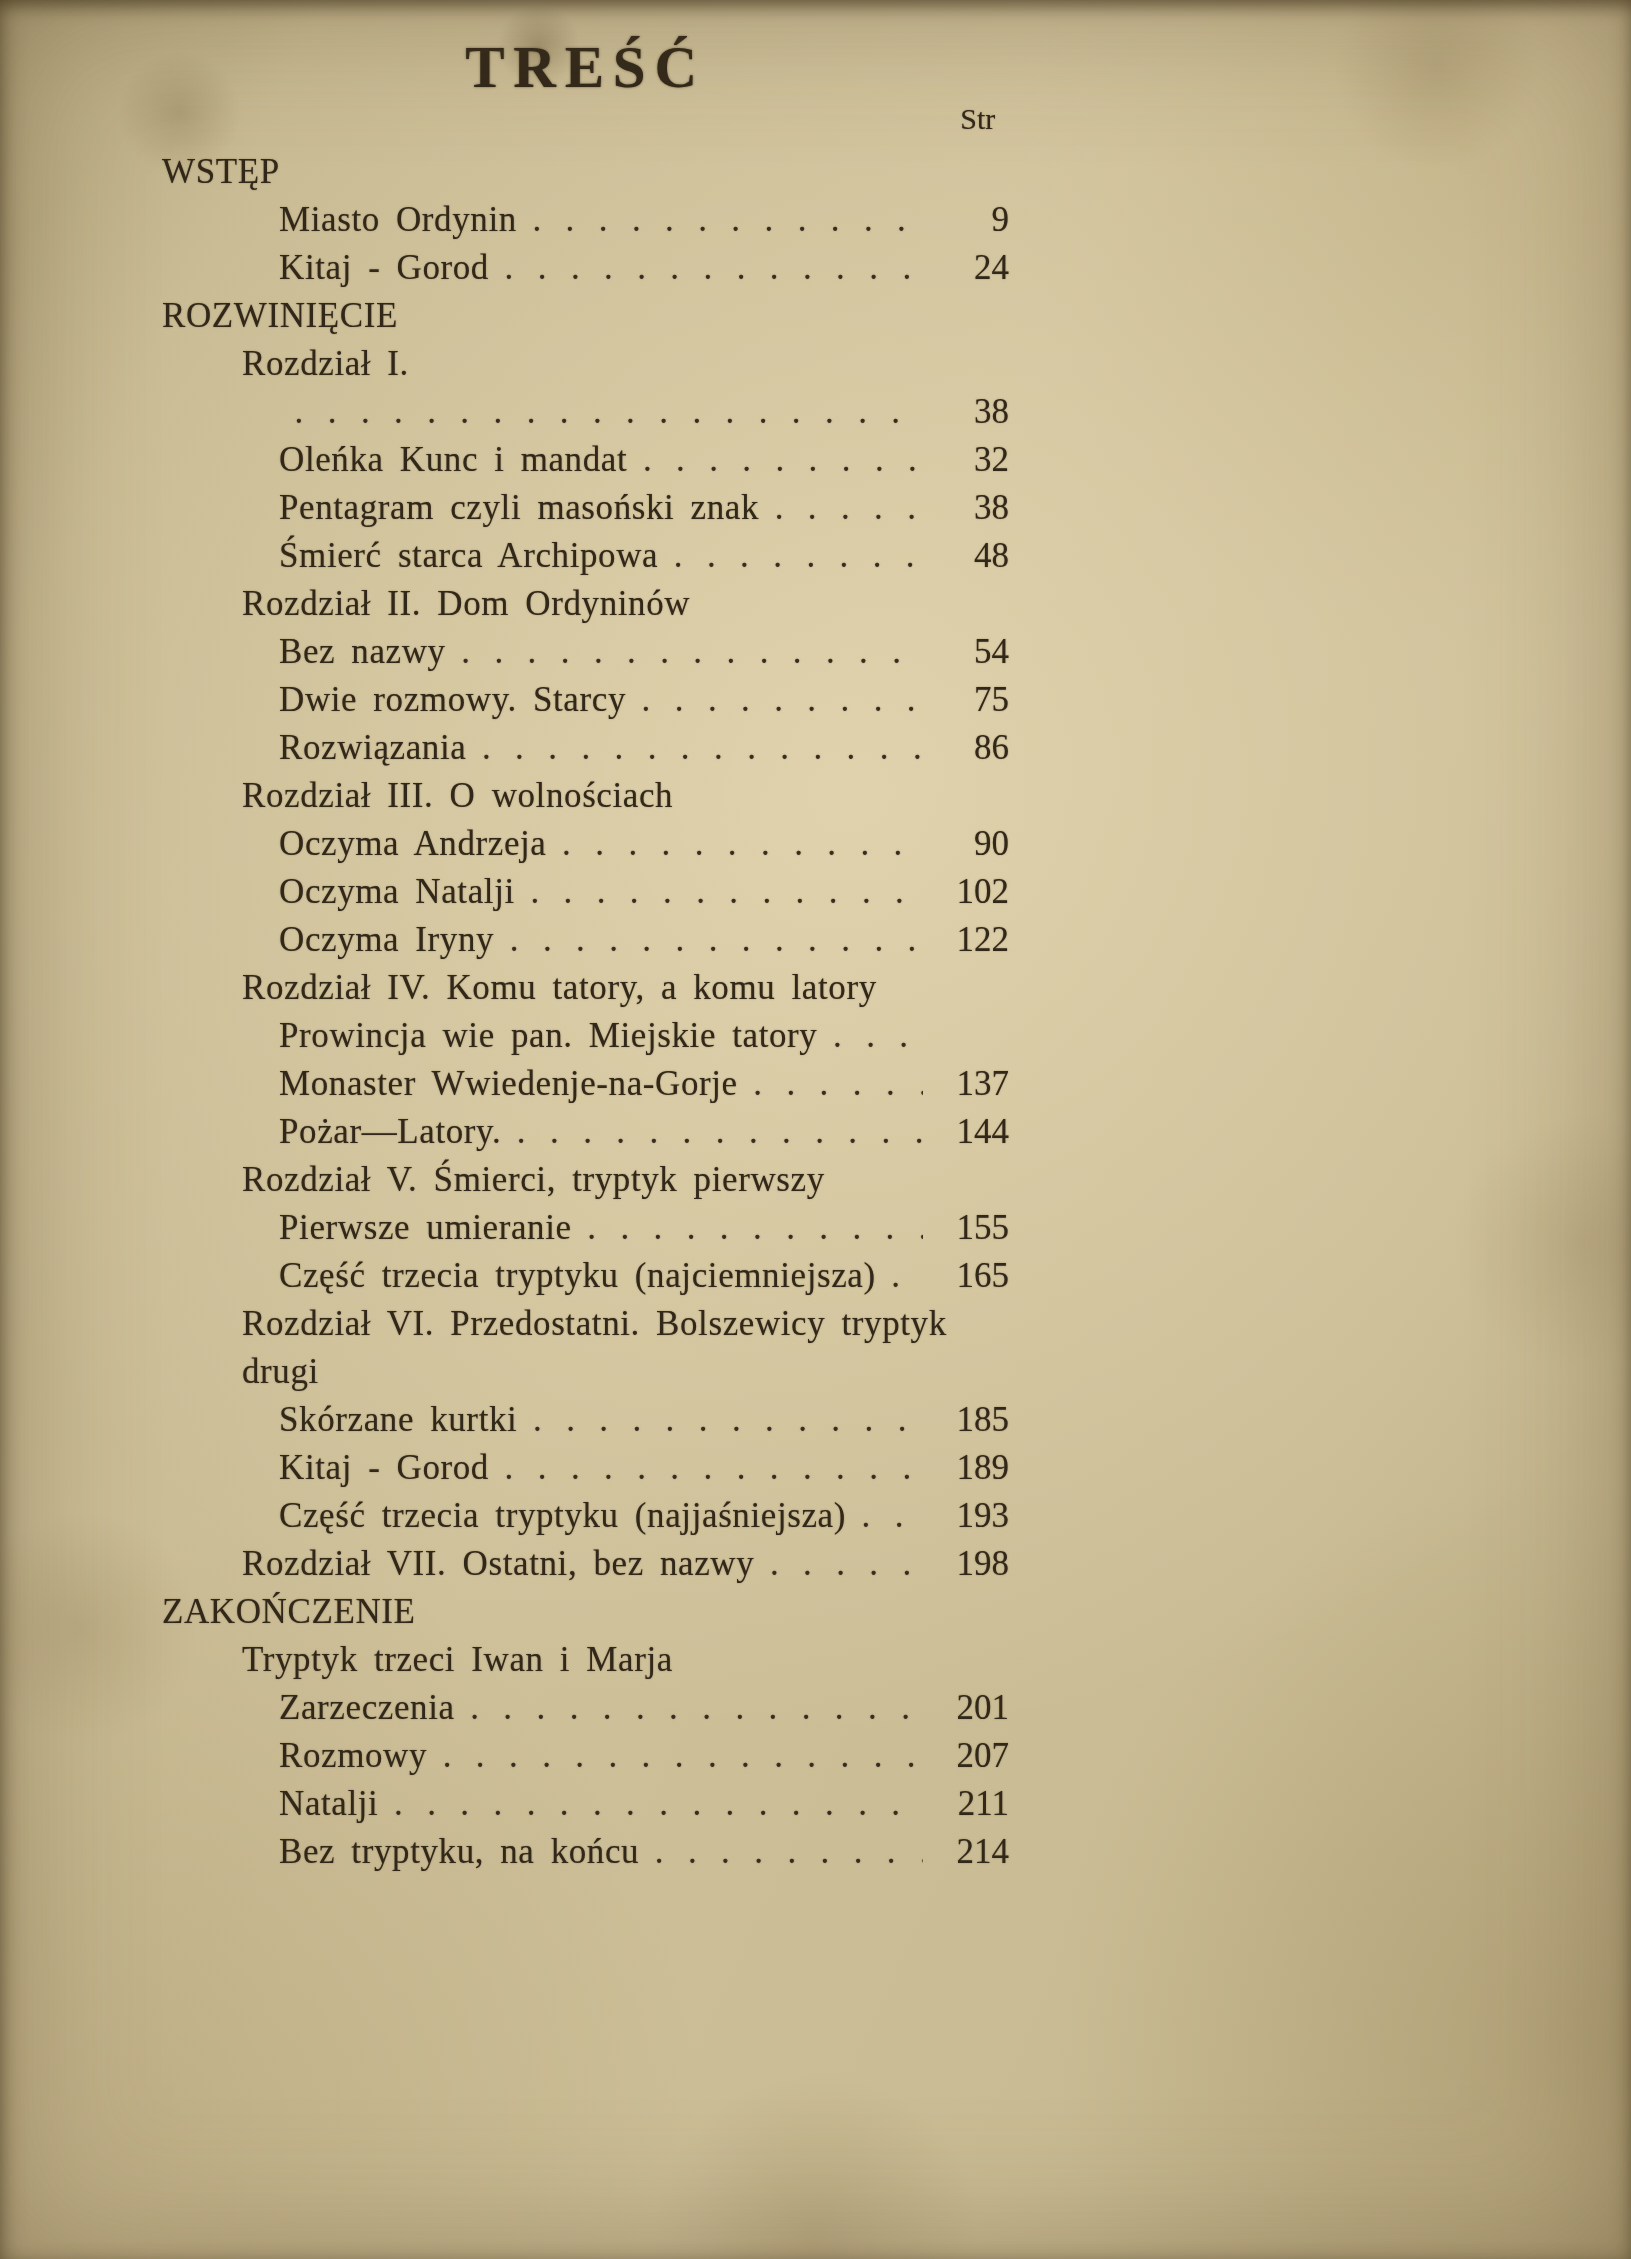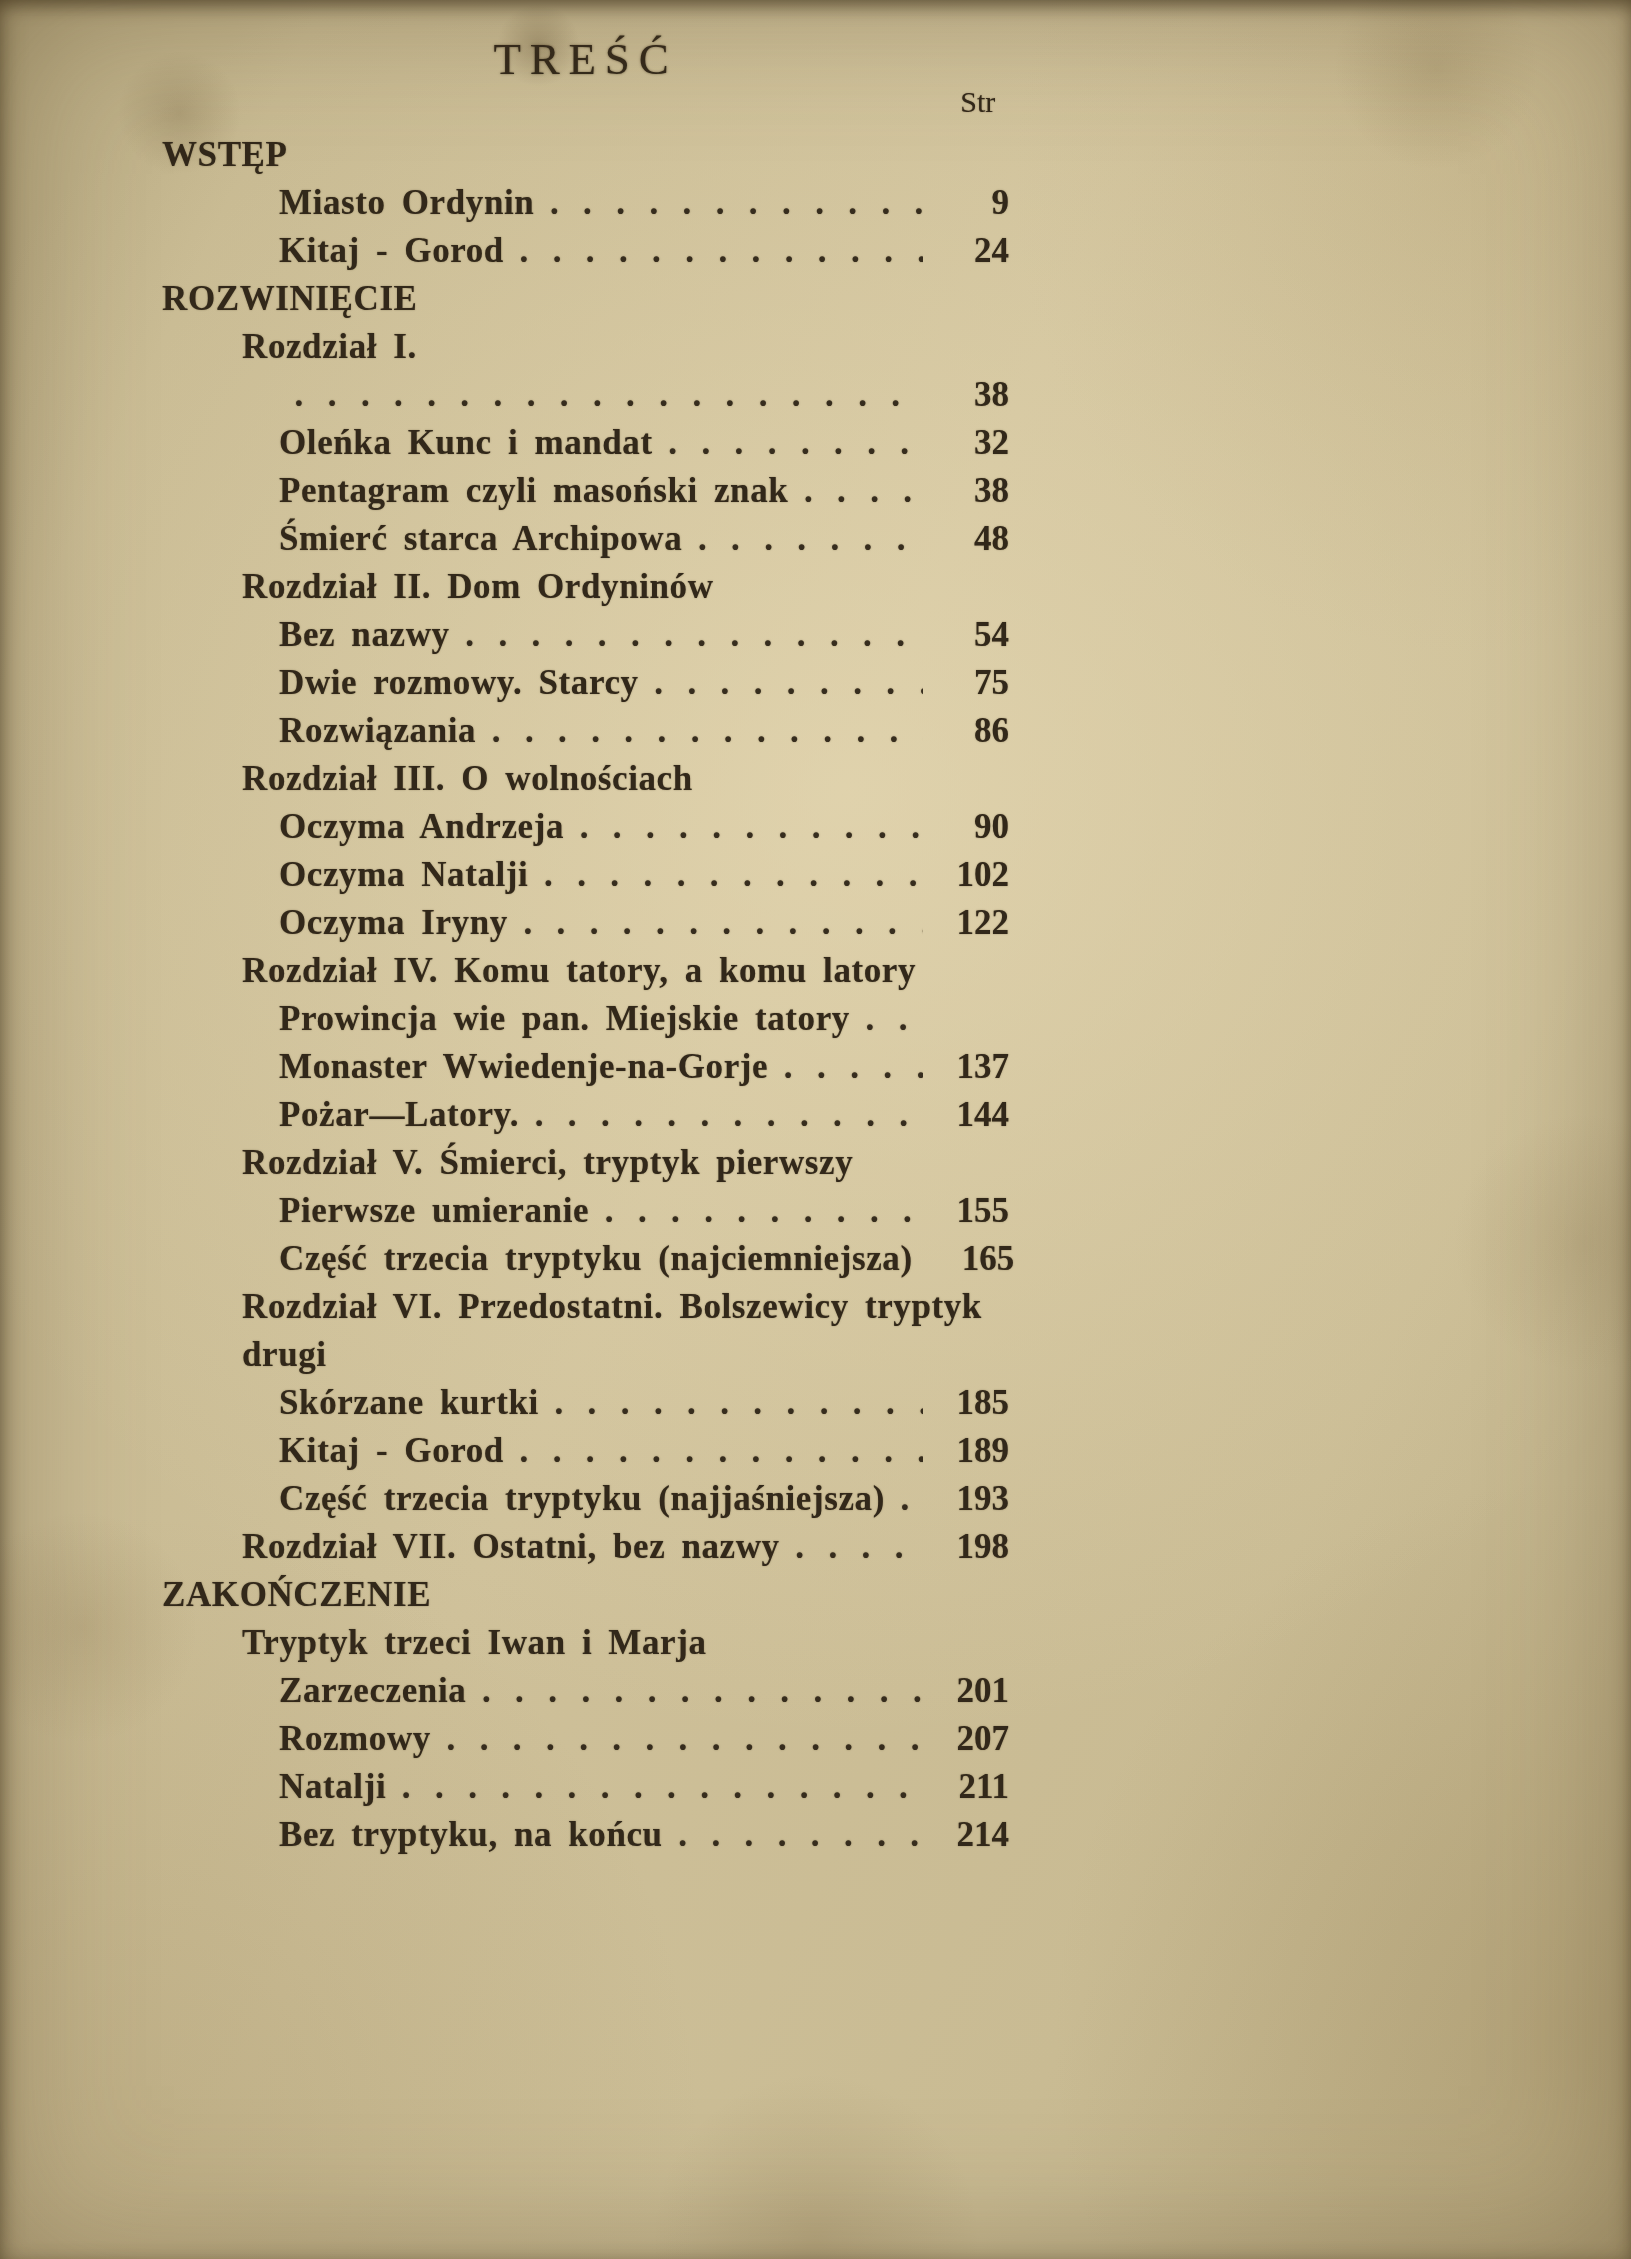--- a/index.html
+++ b/index.html
@@ -47,37 +47,37 @@
   .sheet-text {
     position: absolute;
     left: 162px;
     top: 33px;
     width: 847px;
     color: #32281a;
     text-shadow: 0 0 1.5px rgba(60,45,20,0.5);
   }
   .title {
     margin: 0;
-    font-size: 45px;
-    font-weight: 400;
+    font-size: 59px;
+    font-weight: 700;
     letter-spacing: 8.8px;
     text-align: center;
     text-shadow: 0 0 2.4px rgba(50,38,18,0.65);
   }
   .str-header {
     margin-top: 0px;
     padding-right: 13.7px;
     text-align: right;
     font-size: 30px;
     font-weight: 400;
   }
   .toc {
     margin-top: 11.7px;
     font-size: 35px;
-    font-weight: 700;
+    font-weight: 400;
   }
   .row {
     display: flex;
     align-items: baseline;
     line-height: 48px;
   }
   .level-0 { margin-left: 0; letter-spacing: 1.5px; }
   .level-1 { margin-left: 80px; }
   .level-2 { margin-left: 117px; }
   .label {

